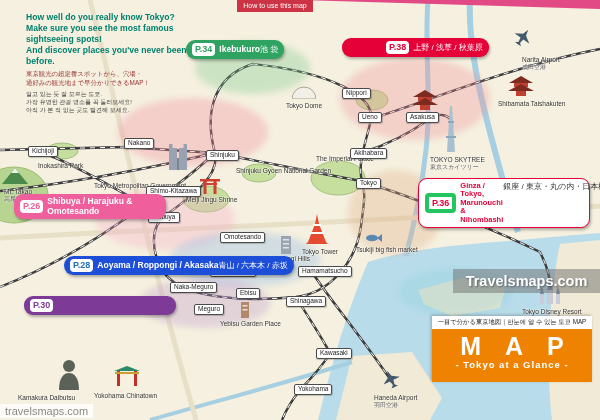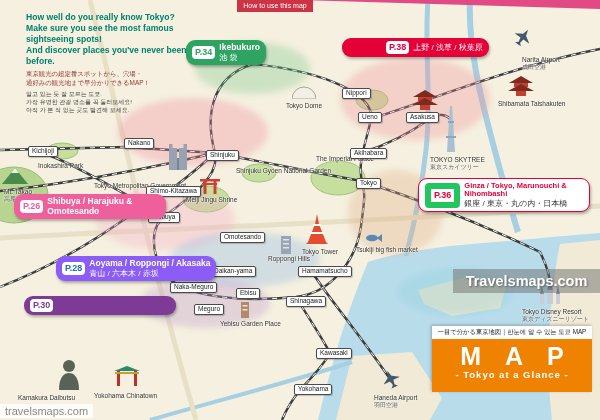--- a/index.html
+++ b/index.html
@@ -12,42 +12,42 @@
   .lm{position:absolute;font-size:6.5px;color:#33302a;z-index:20;line-height:1.2;
       text-shadow:0 0 2px #fff,0 0 2px #fff;white-space:nowrap}
   .lm .jp{display:block;font-size:6px;color:#555}
   .station{position:absolute;background:#fff;border:1px solid #4a4a4a;border-radius:2px;
       font-size:6.5px;line-height:1.35;padding:0 3px;color:#222;z-index:25;white-space:nowrap;
       box-shadow:.5px 1px 1px rgba(0,0,0,.2)}
   .region{position:absolute;display:flex;align-items:center;gap:4px;padding:3px 6px;
       border-radius:9px;box-shadow:1px 2px 3px rgba(0,0,0,.3);z-index:30}
   .region .pnum{background:#fff;border-radius:4px;font-weight:bold;font-size:9px;
       padding:1px 3px;line-height:1.2;flex:0 0 auto}
-  .region .rtx{display:flex;flex-direction:column}
+  .region .rtx{display:flex;flex-direction:row}
   .region .en{color:#fff;font-weight:bold;font-size:8.5px;line-height:1.12;white-space:nowrap}
   .region .jp{color:#fff;font-size:8px;line-height:1.2;white-space:nowrap}
   .region.wrap .en{white-space:normal}
   .region.outline{background:#fff;border:1.5px solid #e50038}
   .region.outline .en{color:#e50038;font-size:7.5px}
   .region.outline .jp{color:#333}
-  .region.outline .pnum{border:6px solid #22c55e}
+  .region.outline .pnum{border:4px solid #22c55e}
   .intro{position:absolute;left:26px;top:12px;z-index:22;width:180px}
   .intro .en{color:#00806e;font-size:8.6px;font-weight:bold;line-height:1.28;white-space:pre-line}
   .intro .jp{color:#993333;font-size:6.4px;margin-top:3px;line-height:1.35;white-space:pre-line}
   .intro .kr{color:#444;font-size:6px;margin-top:3px;line-height:1.35;white-space:pre-line}
   .ribbon{position:absolute;left:237px;top:0;width:76px;height:12px;background:#cc3344;color:#fff;
       font-size:7px;text-align:center;line-height:12px;overflow:hidden;white-space:nowrap;z-index:40}
   .pinkedge{position:absolute;left:300px;top:0;width:300px;height:9px;background:#e24a86;
       clip-path:polygon(0 0,100% 0,100% 100%);z-index:39}
   .wm-large{position:absolute;left:453px;top:269px;width:147px;height:24px;
       background:rgba(110,110,110,.5);color:#fff;font-weight:bold;font-size:14.5px;text-align:center;
       line-height:24px;z-index:50;text-shadow:1px 1px 2px rgba(0,0,0,.4)}
   .wm-small{position:absolute;left:0;top:404px;padding:1px 5px;background:rgba(255,255,255,.78);
       color:#8a8a86;font-size:11px;z-index:50}
-  .mapbox{position:absolute;left:432px;top:326px;width:160px;height:66px;z-index:45;
+  .mapbox{position:absolute;left:432px;top:316px;width:160px;height:66px;z-index:45;
       box-shadow:-1px -1px 3px rgba(0,0,0,.25)}
   .mapbox .tag{background:#fff;color:#222;font-size:6.3px;text-align:center;padding:2px 1px;
       white-space:nowrap;overflow:hidden}
   .mapbox .orange{background:#ef8200;color:#fff;text-align:center;padding:4px 0 5px;height:53px}
   .mapbox .ttl{font-size:25px;font-weight:bold;letter-spacing:9px;margin-left:9px;line-height:1.05}
   .mapbox .sub{font-size:9.5px;font-weight:bold;letter-spacing:1px}
 </style>
 </head>
 <body>
 
@@ -255,21 +255,21 @@
       <span class="en">Ikebukuro</span>
       <span class="jp">池 袋</span>
     </span>
   </div>
   <div class="region wrap" style="left: 14px; top: 194px; width: 152px; background: rgb(239, 95, 155);">
     <span class="pnum" style="color: rgb(239, 95, 155);">P.26</span>
     <span class="rtx">
       <span class="en">Shibuya / Harajuku &amp; Omotesando</span>
     </span>
   </div>
-  <div class="region" style="left: 56px; top: 256px; background: #8b5cf6;">
+  <div class="region" style="left: 64px; top: 256px; background: #1d4ed8; border-radius: 12px;">
     <span class="pnum" style="color: rgb(31, 111, 184);">P.28</span>
     <span class="rtx">
       <span class="en">Aoyama / Roppongi / Akasaka</span>
       <span class="jp">青山 / 六本木 / 赤坂</span>
     </span>
   </div>
   <div class="region wrap" style="left: 24px; top: 296px; width: 152px; background: rgb(125, 58, 150);">
     <span class="pnum" style="color: rgb(125, 58, 150);">P.30</span>
   </div>
   <div class="region" style="left: 342px; top: 38px; background: rgb(229, 0, 56); padding-left: 44px;">

